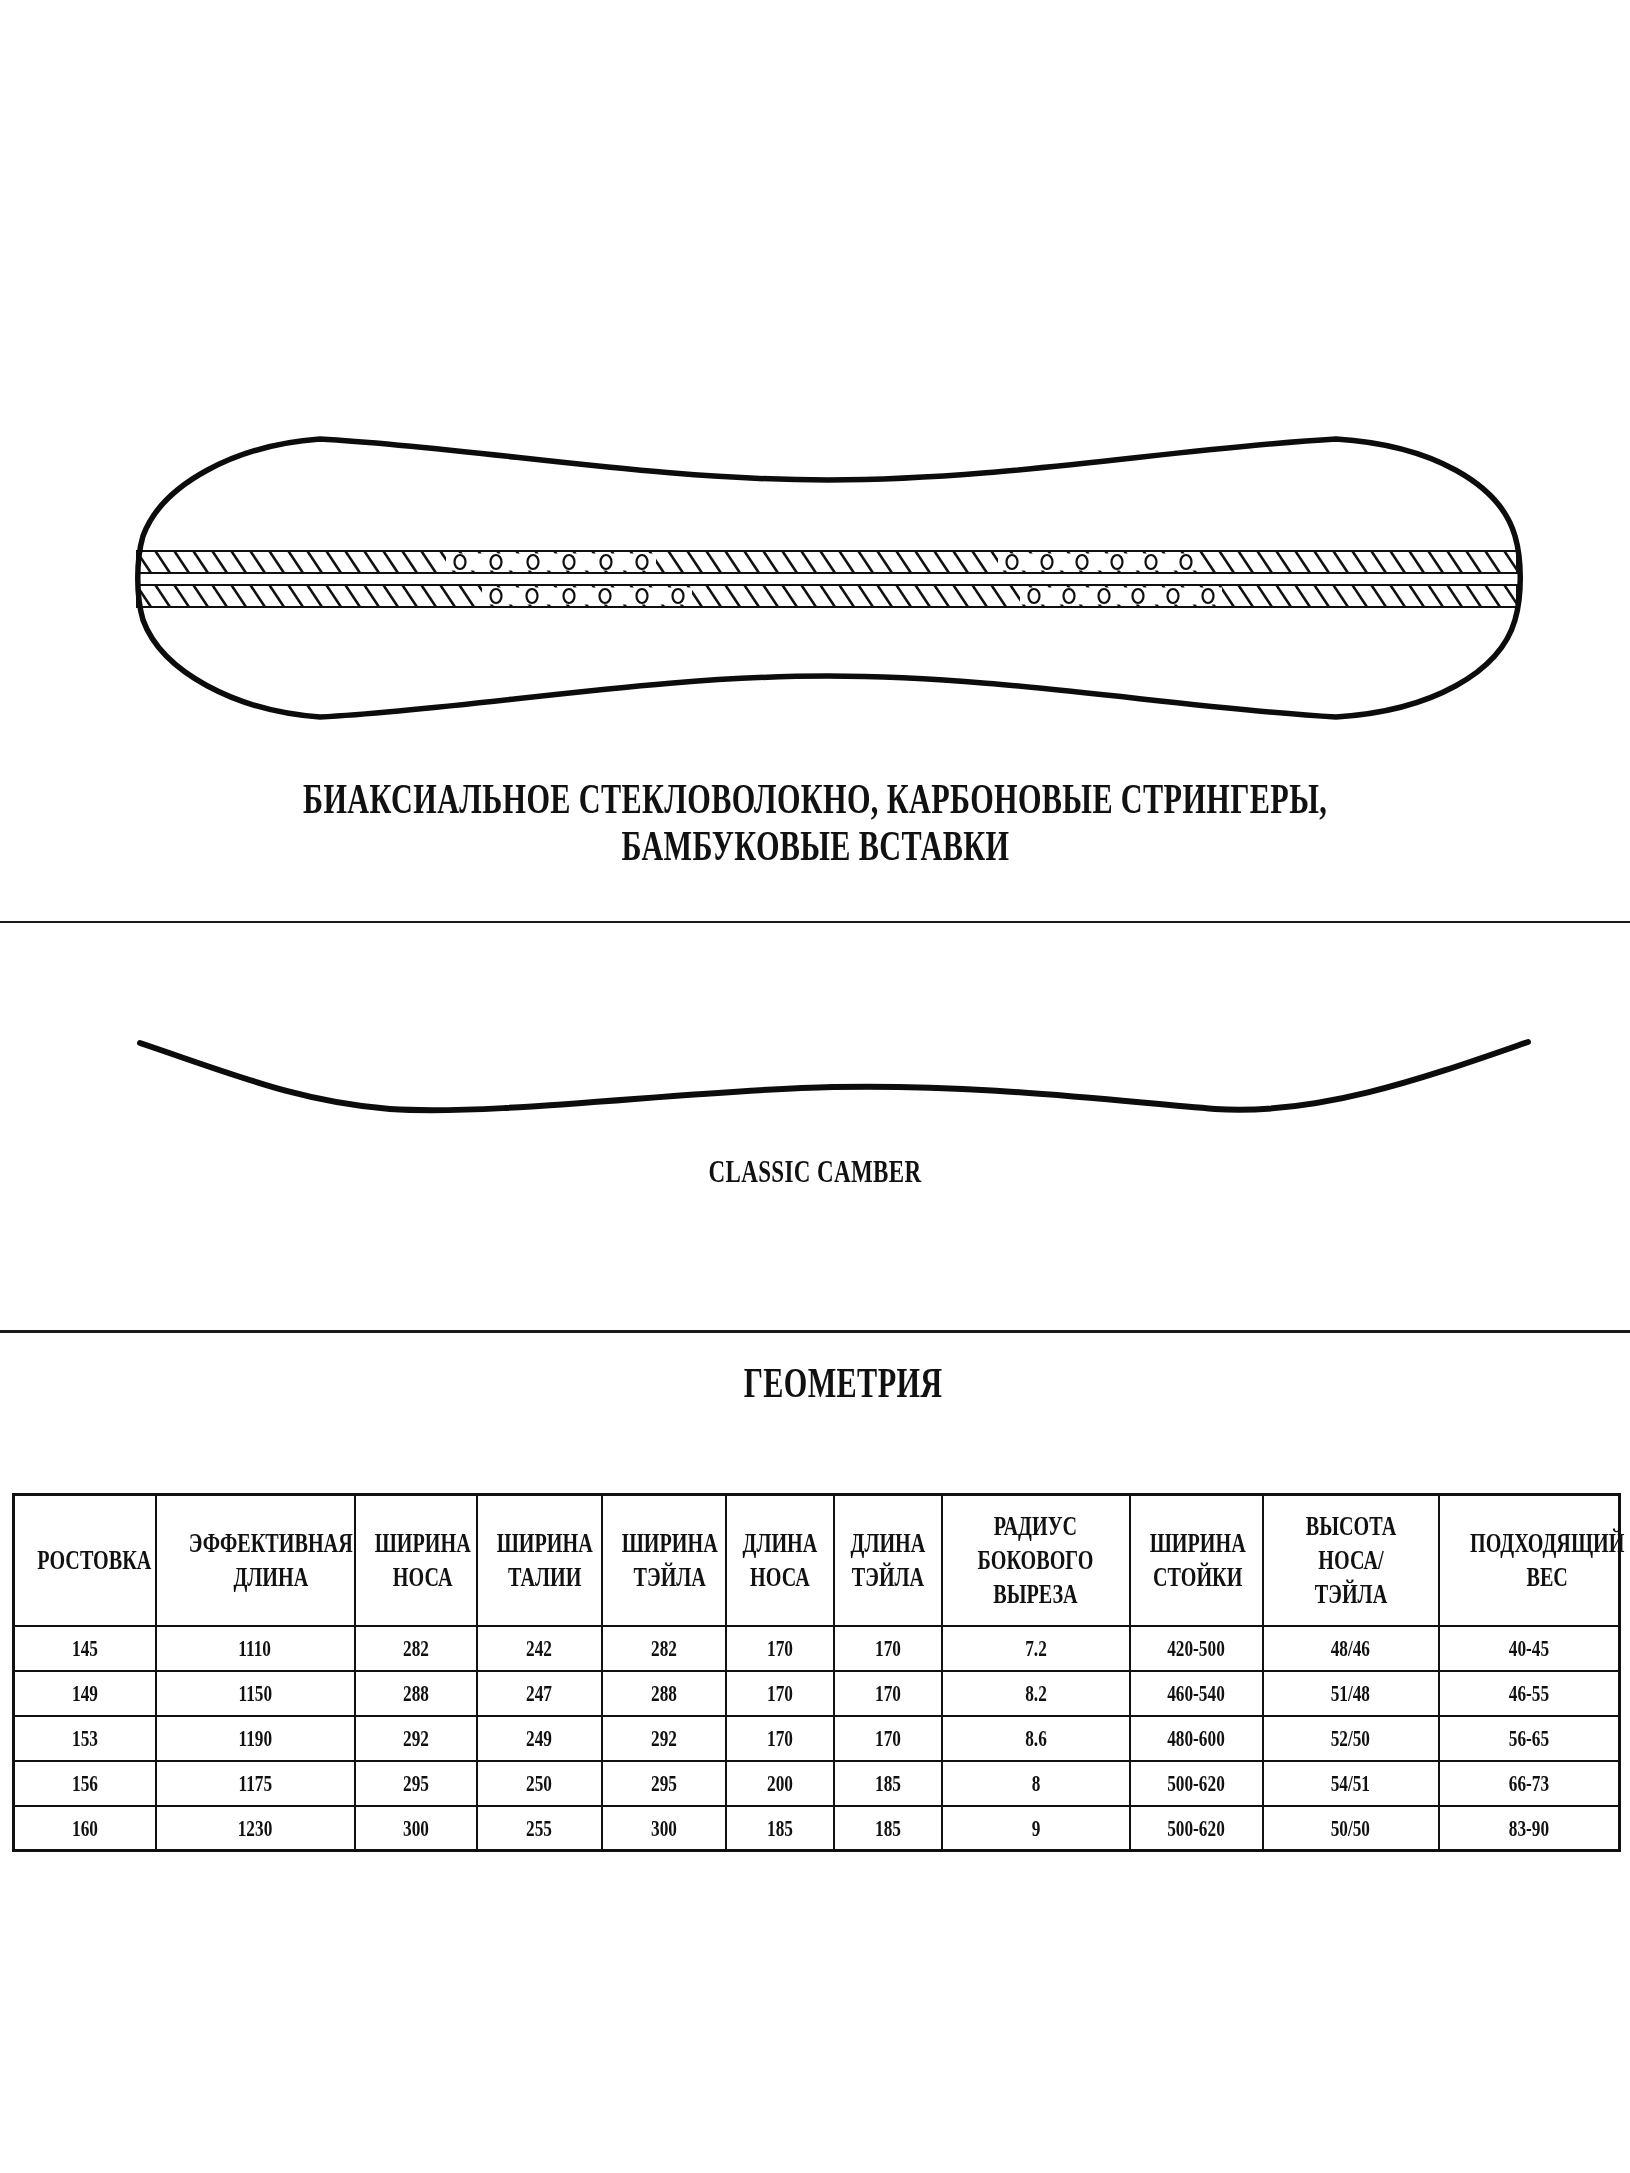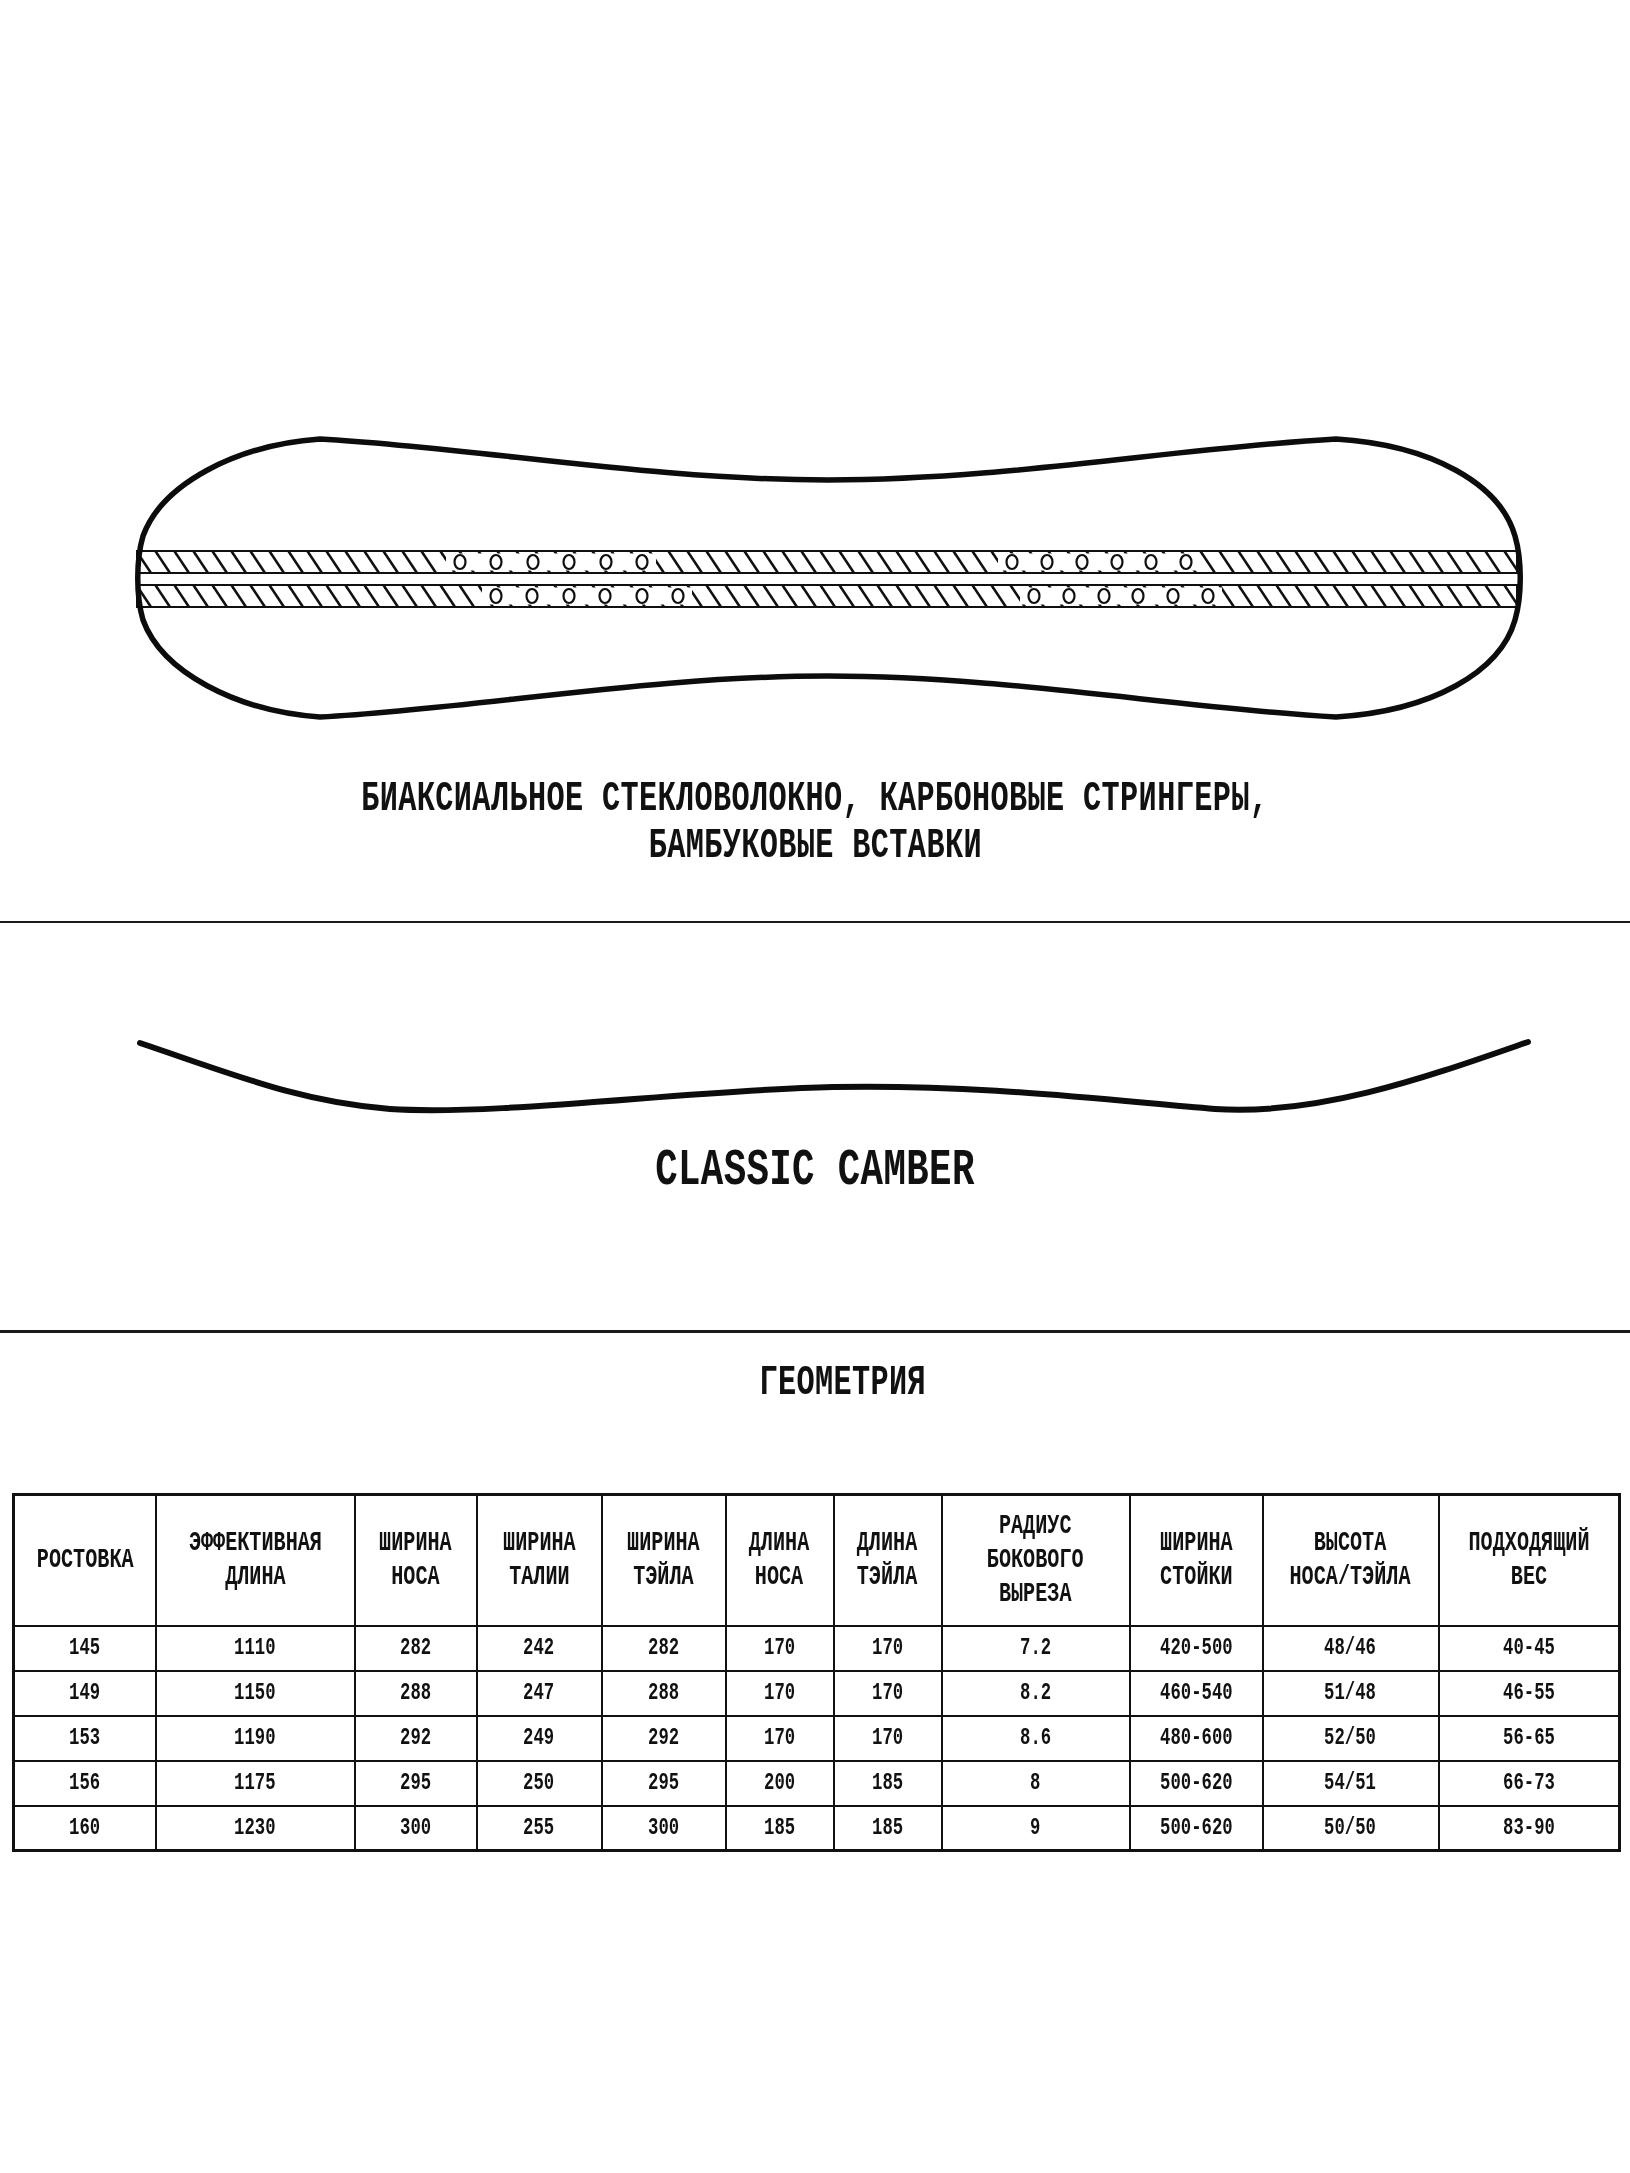--- a/index.html
+++ b/index.html
@@ -1,42 +1,42 @@
 <!DOCTYPE html>
 <html><head>
 <meta charset="utf-8">
 <style>
   html, body { margin: 0; padding: 0; background: #ffffff; }
   .page {
     position: relative;
     width: 1630px;
     height: 1945px;
     background: #ffffff;
-    font-family: Liberation Mono, monospace;
+    font-family: Liberation Serif, serif;
     color: #111111;
     overflow: hidden;
   }
   .abs { position: absolute; left: 0; width: 100%; }
 
   
   .cond {
     display: inline-block;
     transform: scaleX(0.72);
     transform-origin: 50% 50%;
     white-space: pre-line;
   }
 
   .heading {
     text-align: center;
     font-weight: 700;
     letter-spacing: 0.5px;
     color: #111111;
   }
   .materials-note { top: 776px; font-size: 42px; line-height: 47px; }
-  .camber-label   { top: 1148px; font-size: 52px; line-height: 46px; }
+  .camber-label   { top: 1148px; font-size: 32px; line-height: 46px; }
   .geometry-title { top: 1360px; font-size: 42px; line-height: 46px; padding-left: 28px; }
 
   .rule { position: absolute; left: 0; width: 100%; background: #1a1a1a; }
   .rule-1 { top: 921px; height: 2px; }
   .rule-2 { top: 1330px; height: 3px; }
 
   svg.board-svg  { position: absolute; left: 0; top: 418px; }
   svg.camber-svg { position: absolute; left: 0; top: 1020px; }
 
   table.geometry-table {

